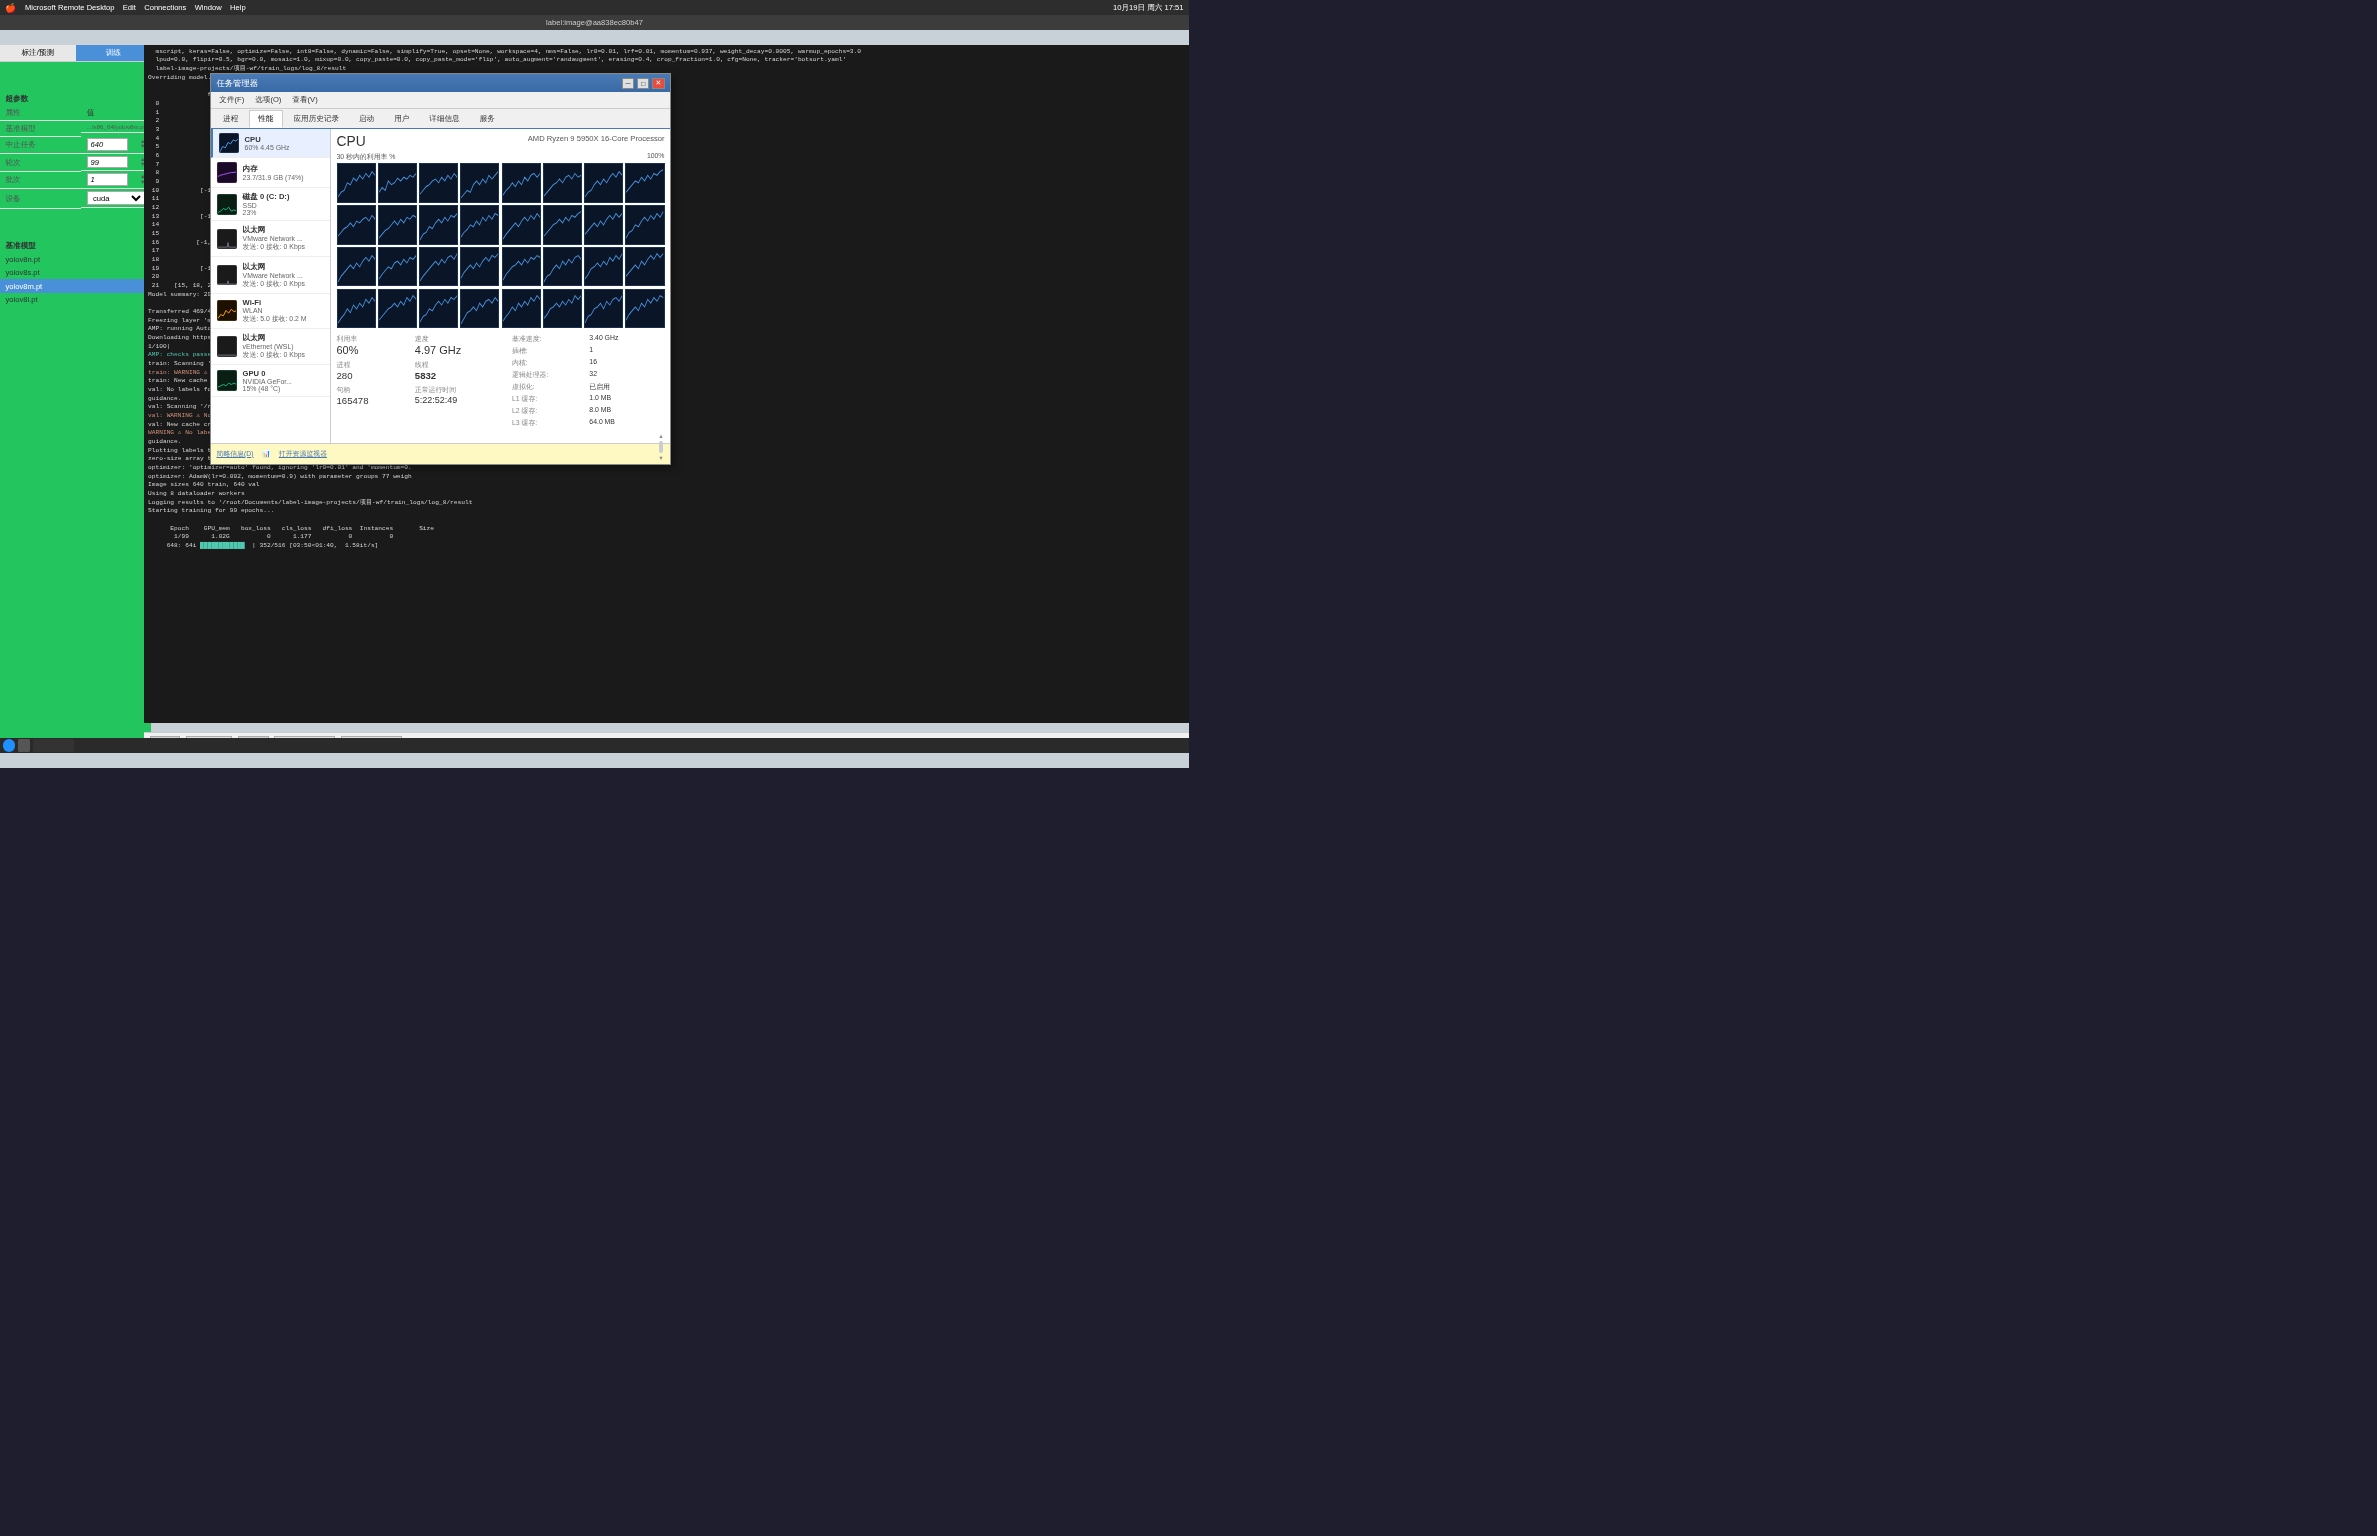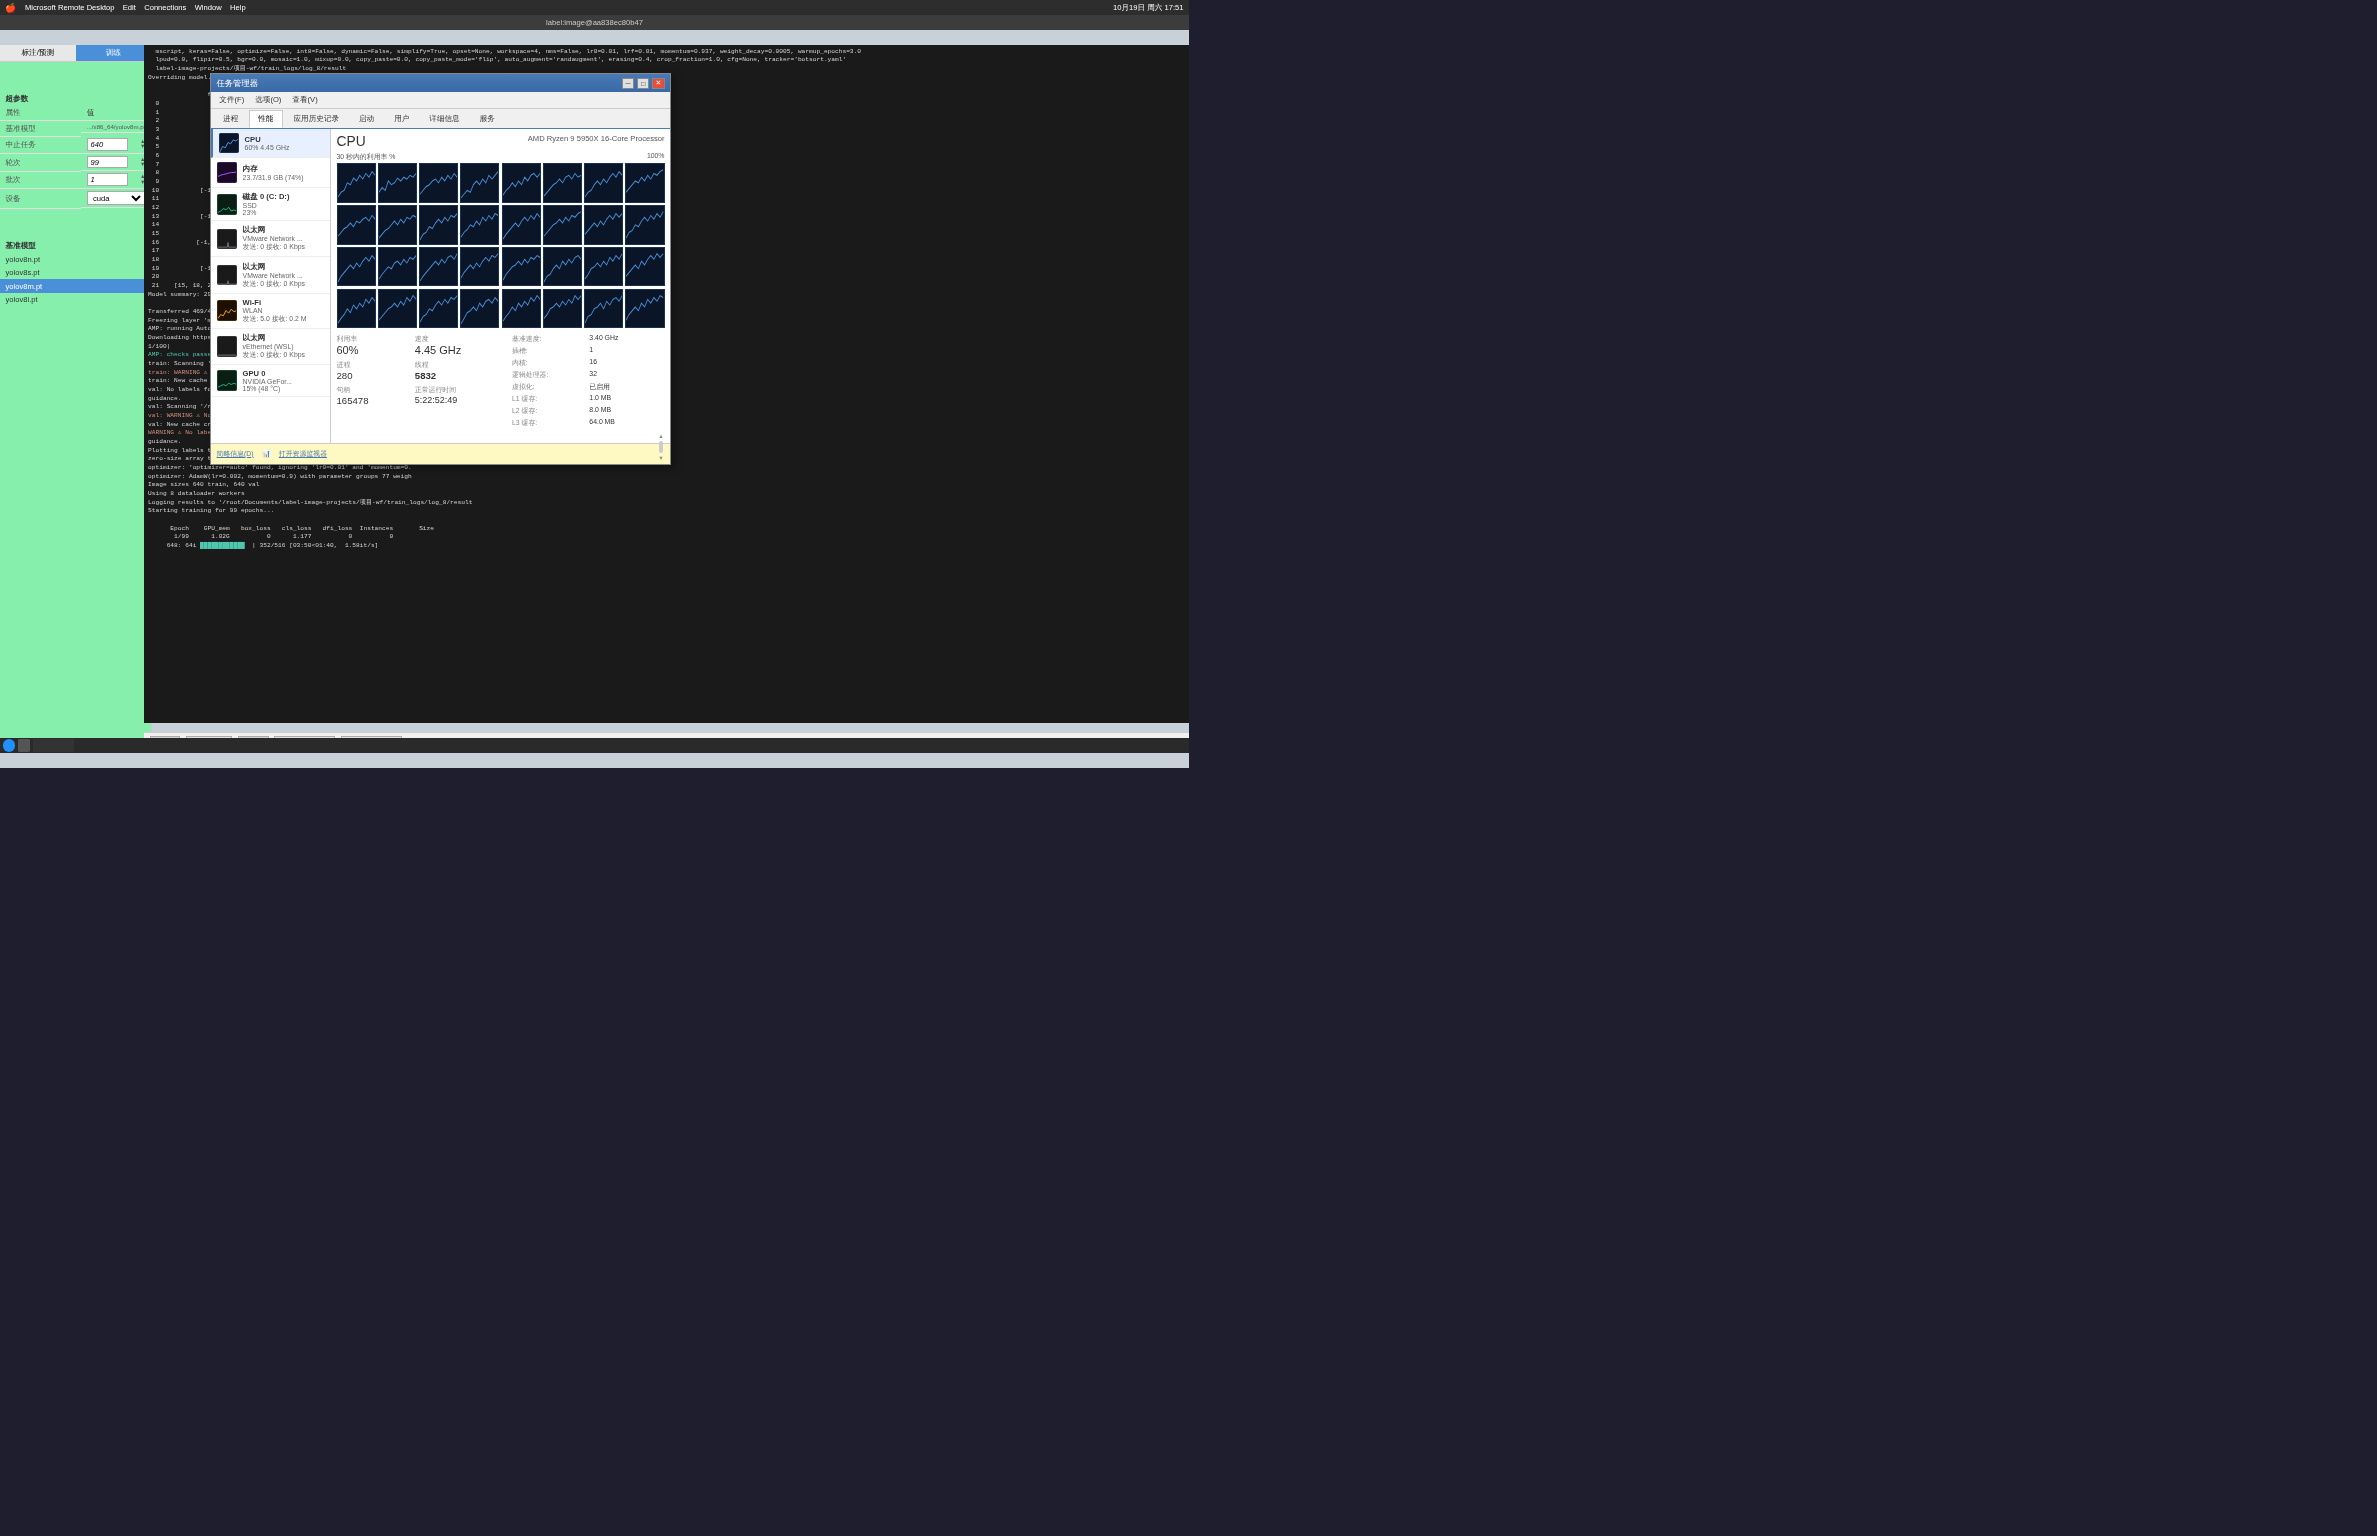--- a/index.html
+++ b/index.html
@@ -57,21 +57,21 @@
     }
     .rdp-title { color: #ccc; font-size: 7.6px; flex: 1; text-align: center; }
 
     
     .left-panel {
       position: absolute;
       top: 30px;
       left: 0;
       width: 152px;
       bottom: 30px;
-      background: #86efac;
+      background: #22c55e;
       border-right: 0.7px solid #ccc;
     }
 
     .left-panel-tabs {
       display: flex;
       border-bottom: 0.7px solid #ccc;
     }
     .left-tab {
       flex: 1;
       text-align: center;
@@ -857,21 +857,21 @@
 
         <div style="display:grid; grid-template-columns:1fr 1fr; gap:23px; font-size:6.9px; margin-top:2.8px;">
           <div>
             <div style="display:grid; grid-template-columns:1fr 1fr; gap:4.1px;">
               <div>
                 <div style="color:#888; font-size:6.9px;">利用率</div>
                 <div style="color:#333; font-size:11px; font-weight:500;">60%</div>
               </div>
               <div>
                 <div style="color:#888; font-size:6.9px;">速度</div>
-                <div style="color:#333; font-size:11px; font-weight:500;">4.45 GHz</div>
+                <div style="color:#333; font-size:11px; font-weight:500;">4.97 GHz</div>
               </div>
               <div>
                 <div style="color:#888; font-size:6.9px;">进程</div>
                 <div style="color:#333; font-size:9.6px; font-weight:500;">280</div>
               </div>
               <div>
                 <div style="color:#888; font-size:6.9px;">线程</div>
                 <div style="color:#333; font-size:9.6px; font-weight:700;">5832</div>
               </div>
               <div>

